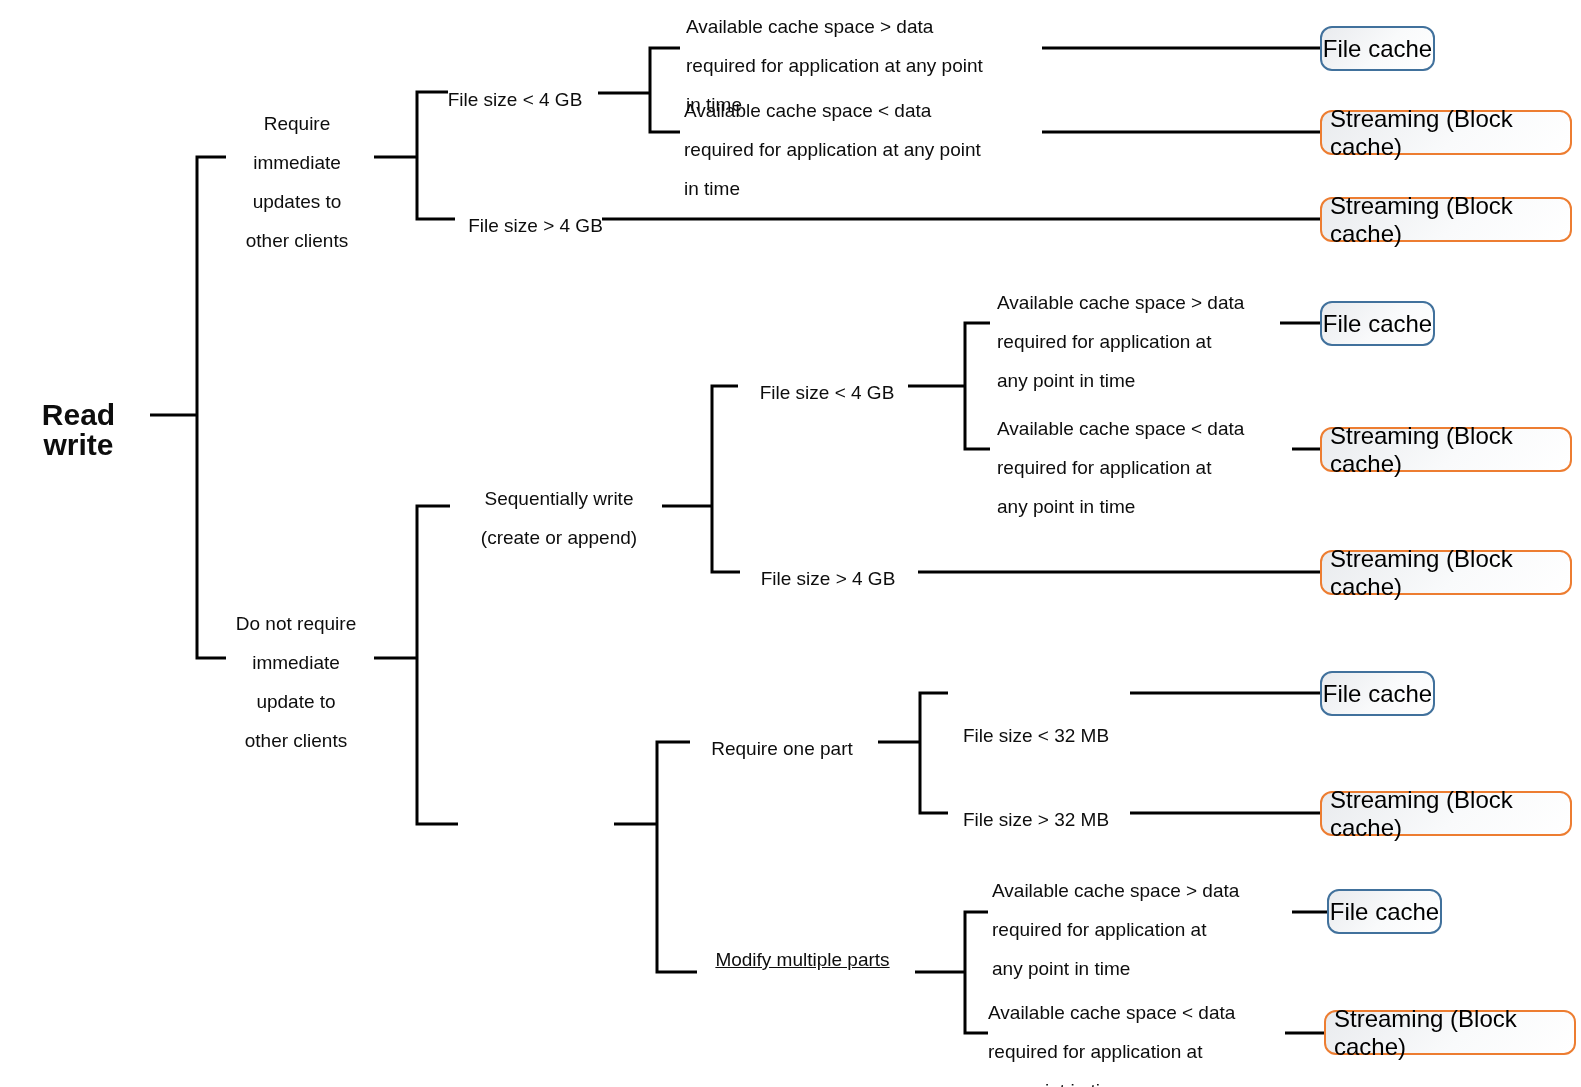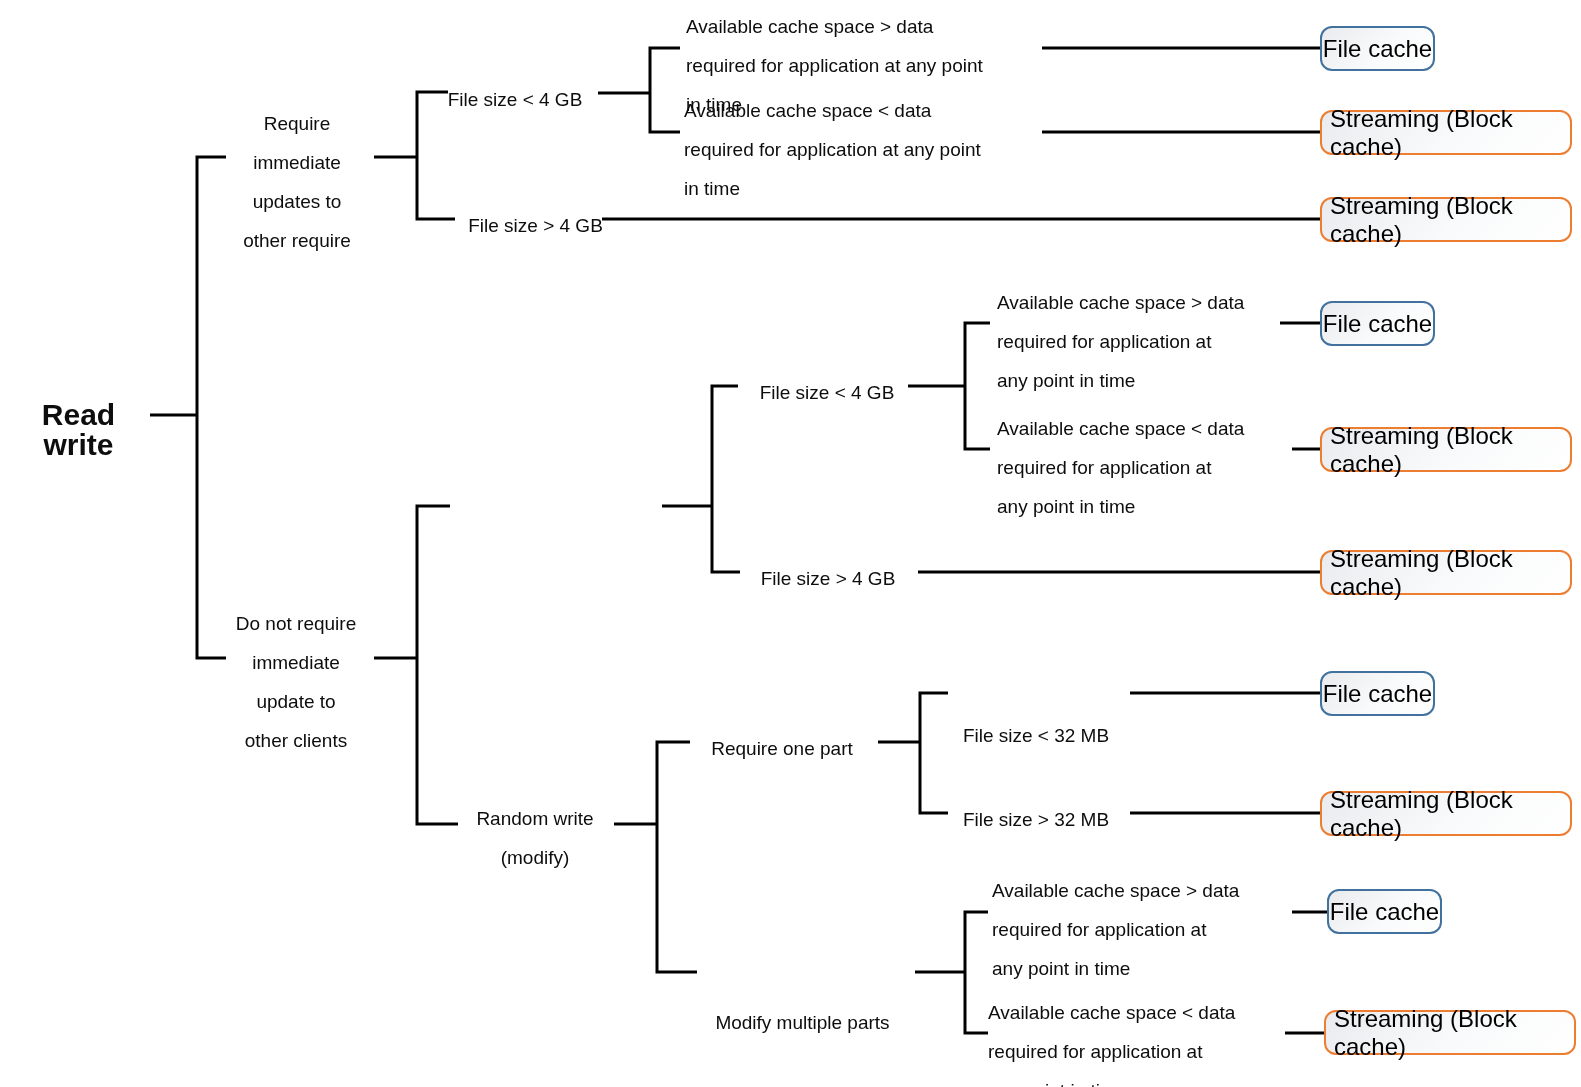--- a/index.html
+++ b/index.html
@@ -61,21 +61,21 @@
       <path d="M1292 912 H1327"></path>
       <path d="M1285 1033 H1324"></path>
     </g>
   </svg>
 
   <div class="lbl center root-lbl" style="left:6px;top:400px;width:145px;">Read write</div>
 
   <div class="lbl center" style="left:222px;top:104px;width:150px;">Require
 immediate
 updates to
-other require</div>
+other clients</div>
 
   <div class="lbl center" style="left:440px;top:80px;width:150px;">File size &lt; 4 GB</div>
 
   <div class="lbl left" style="left:686px;top:7px;width:360px;">Available cache space &gt; data
 required for application at any point
 in time</div>
 
   <div class="node-box file-cache" style="left:1320px;top:26px;">File cache</div>
 
   <div class="lbl left" style="left:684px;top:91px;width:360px;">Available cache space &lt; data
@@ -86,53 +86,53 @@
 
   <div class="lbl center" style="left:458px;top:206px;width:155px;">File size &gt; 4 GB</div>
 
   <div class="node-box streaming" style="left:1320px;top:197px;">Streaming (Block cache)</div>
 
   <div class="lbl center" style="left:221px;top:604px;width:150px;">Do not require
 immediate
 update to
 other clients</div>
 
+  <div class="lbl center" style="left:466px;top:479px;width:186px;">Sequentially write
+(create or append)</div>
 
   <div class="lbl center" style="left:752px;top:373px;width:150px;">File size &lt; 4 GB</div>
 
   <div class="lbl left" style="left:997px;top:283px;width:270px;">Available cache space &gt; data
 required for application at
 any point in time</div>
 
   <div class="node-box file-cache" style="left:1320px;top:301px;">File cache</div>
 
   <div class="lbl left" style="left:997px;top:409px;width:270px;">Available cache space &lt; data
 required for application at
 any point in time</div>
 
   <div class="node-box streaming" style="left:1320px;top:427px;">Streaming (Block cache)</div>
 
   <div class="lbl center" style="left:753px;top:559px;width:150px;">File size &gt; 4 GB</div>
 
   <div class="node-box streaming" style="left:1320px;top:550px;">Streaming (Block cache)</div>
 
-  <div class="lbl center" style="left:460px;top:799px;width:150px;">Random write
-(modify)</div>
 
   <div class="lbl center" style="left:702px;top:729px;width:160px;">Require one part</div>
 
   <div class="lbl center" style="left:948px;top:680px;width:176px;margin-top:36px;">File size &lt; 32 MB</div>
 
   <div class="node-box file-cache" style="left:1320px;top:671px;">File cache</div>
 
   <div class="lbl center" style="left:948px;top:800px;width:176px;">File size &gt; 32 MB</div>
 
   <div class="node-box streaming" style="left:1320px;top:791px;">Streaming (Block cache)</div>
 
-  <div class="lbl center" style="left:700px;top:1003px;width:205px;">Modify multiple parts</div>
+  <div class="lbl center" style="left:700px;top:940px;width:205px;text-decoration:underline;">Modify multiple parts</div>
 
   <div class="lbl left" style="left:992px;top:871px;width:270px;">Available cache space &gt; data
 required for application at
 any point in time</div>
 
   <div class="node-box file-cache" style="left:1327px;top:889px;">File cache</div>
 
   <div class="lbl left" style="left:988px;top:993px;width:276px;">Available cache space &lt; data
 required for application at
 any point in time</div>

